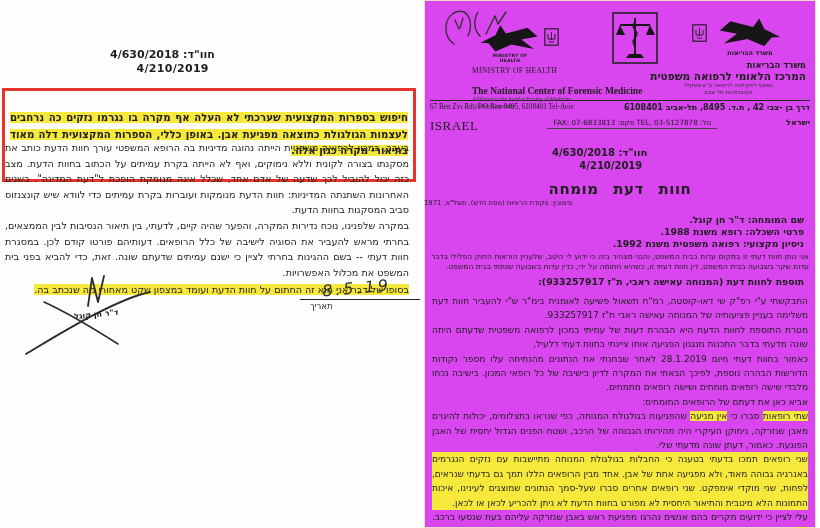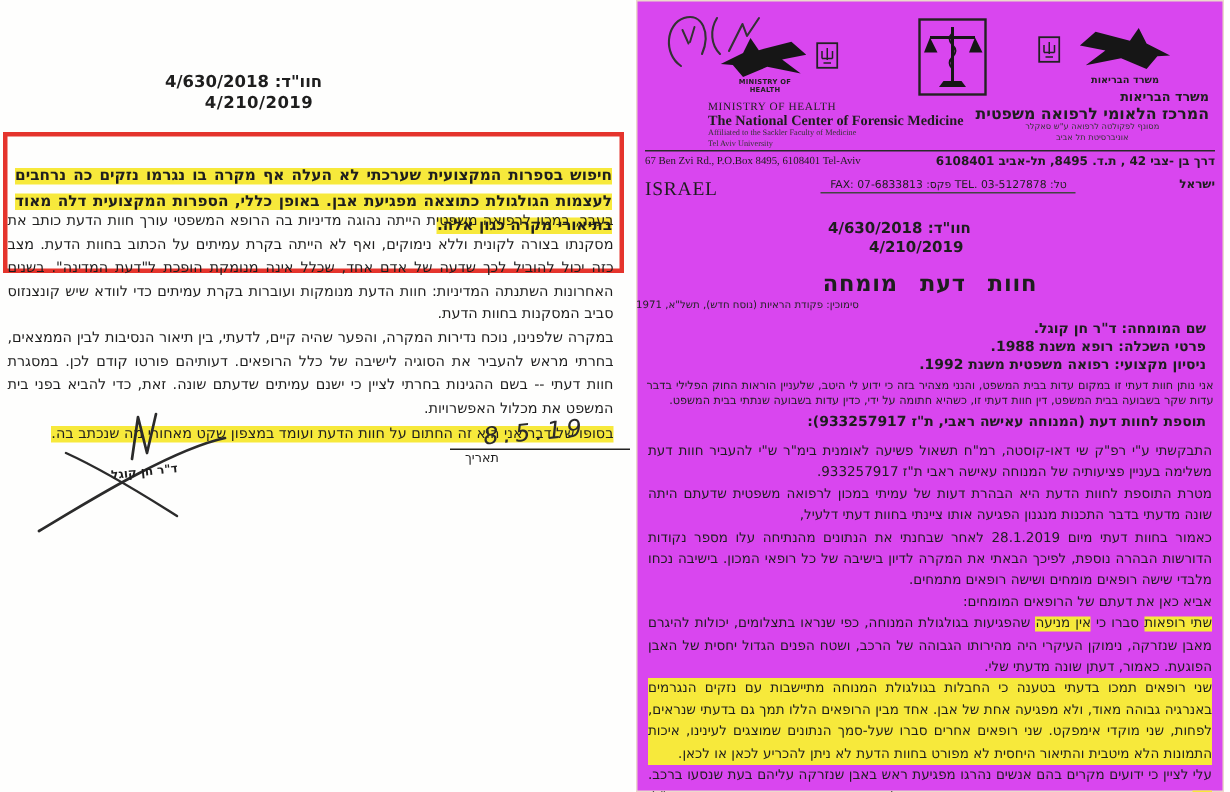--- a/index.html
+++ b/index.html
@@ -38,21 +38,21 @@
   .logo-en{left:54px;top:22px;width:62px;height:34px;}
   .logo-en svg,.logo-he svg{width:100%;height:100%;}
   .logo-cap-en{left:64px;top:54px;font-size:4.5px;letter-spacing:.2px;color:#222;font-weight:700;line-height:4.5px;text-align:center;width:44px;}
   .emblem-a{left:120px;top:28px;}
   .scales{left:188px;top:12px;}
   .emblem-b{left:268px;top:24px;}
   .logo-he{left:288px;top:16px;width:76px;height:34px;transform:scaleX(-1);}
   .logo-cap-he{left:300px;top:50px;font-size:6.5px;font-weight:700;direction:rtl;text-align:center;width:52px;line-height:6.5px;}
   .hdr-en{left:48px;top:66px;font-family:"Liberation Serif",serif;line-height:10px;}
   .hdr-en .l1{font-size:7.5px;letter-spacing:.4px;}
-  .hdr-en .l2{font-size:9.5px;font-weight:700;}
+  .hdr-en .l2{font-size:9.5px;font-weight:700;margin-top:10px;}
   .hdr-en .l3,.hdr-en .l4{font-size:5.5px;color:#333;line-height:6.5px;}
   .hdr-he{right:10px;top:60px;direction:rtl;text-align:right;}
   .hdr-he .l1{font-size:8.5px;font-weight:700;line-height:10px;}
   .hdr-he .l2{font-size:10.5px;font-weight:700;line-height:12px;}
   .hdr-he .l3,.hdr-he .l4{font-size:5.5px;color:#333;line-height:6.5px;text-align:center;}
   .hdr-rule{left:6px;top:100px;width:380px;border-top:1.6px solid #2a2a2a;}
   .addr-row{left:6px;top:103px;width:380px;display:flex;justify-content:space-between;align-items:flex-start;}
   .addr-en{font-size:7.2px;font-family:"Liberation Serif",serif;}
   .addr-he{font-size:8px;font-weight:700;direction:rtl;}
   .row2{left:6px;top:118px;width:380px;display:flex;justify-content:space-between;align-items:flex-start;}

